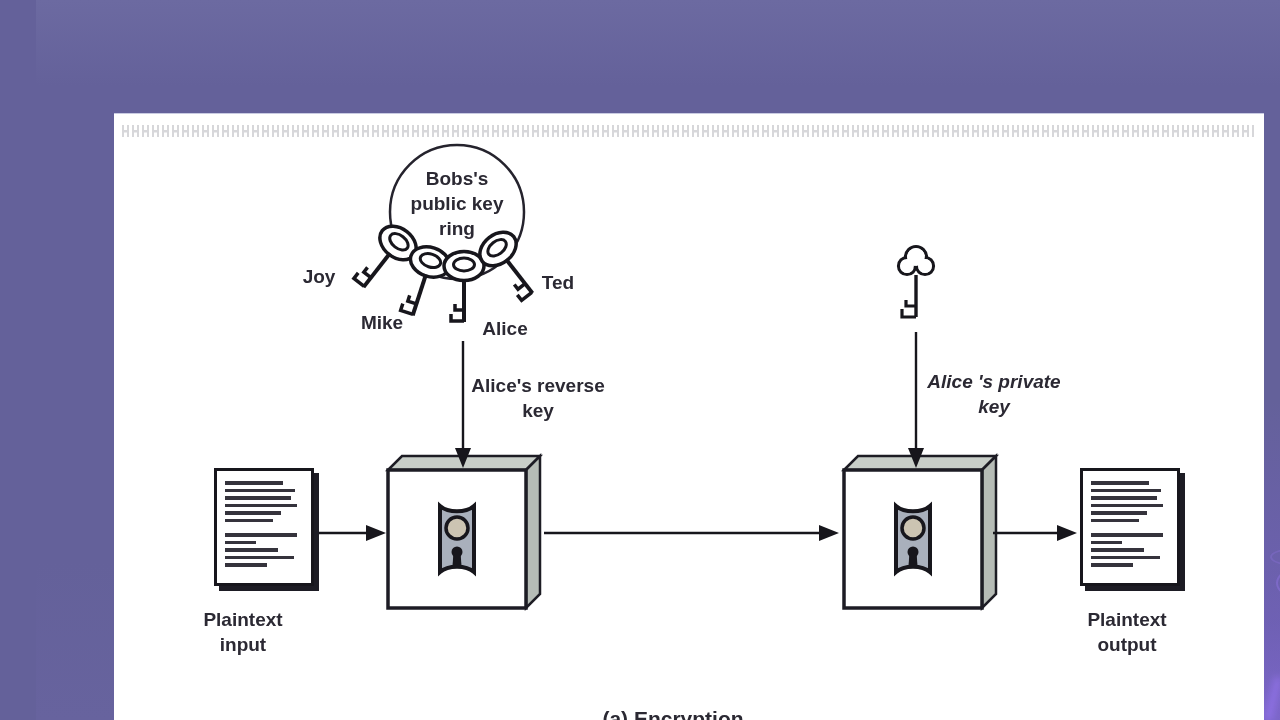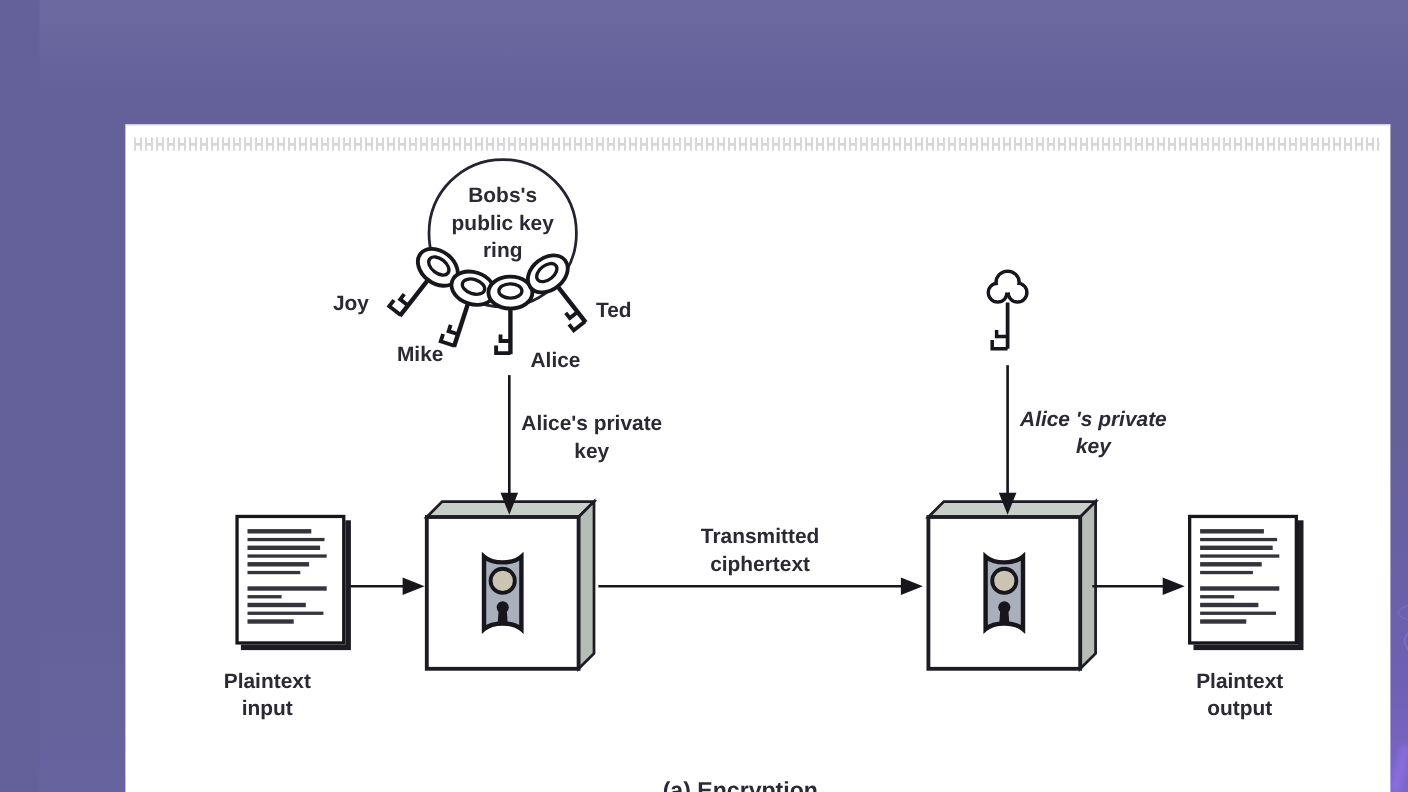--- a/index.html
+++ b/index.html
@@ -139,26 +139,24 @@
     </div>
 
   <div class="label" style="left:421px;top:166px;">Bobs's
 public key
 ring</div>
   <div class="label name" style="left:283px;top:264px;">Joy</div>
   <div class="label name" style="left:346px;top:310px;">Mike</div>
   <div class="label name" style="left:469px;top:316px;">Alice</div>
   <div class="label name" style="left:522px;top:270px;">Ted</div>
 
-  <div class="label" style="left:502px;top:373px;">Alice's private
+  <div class="label" style="left:502px;top:373px;">Alice's reverse
 key</div>
   <div class="label" style="left:958px;top:369px;font-style:italic;">Alice 's private
 key</div>
-  <div class="label" style="left:655px;top:476px;">Transmitted
-ciphertext</div>
 
   <div class="label" style="left:207px;top:607px;">Plaintext
 input</div>
   <div class="label" style="left:1091px;top:607px;">Plaintext
 output</div>
 
   <div class="label" style="left:637px;top:706px;font-size:21px;">(a) Encryption</div>
 </div>
 
 </body></html>

